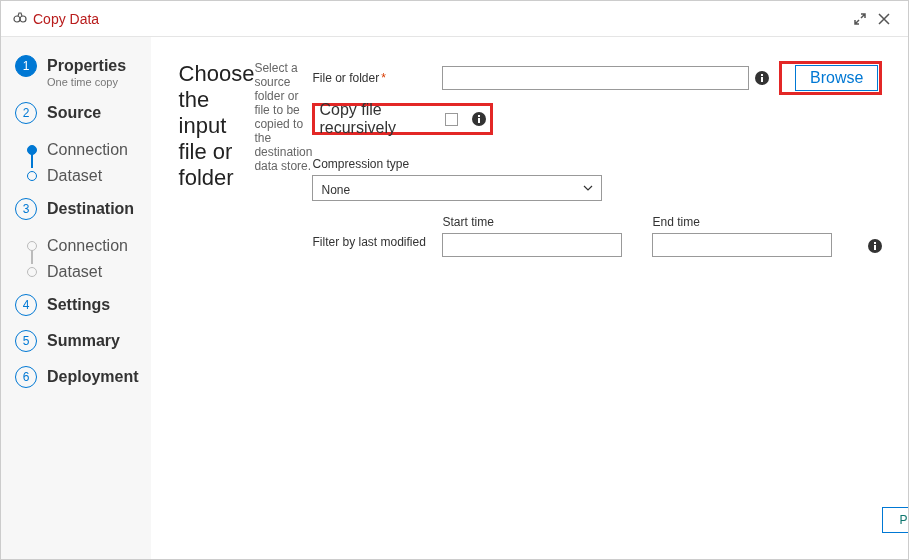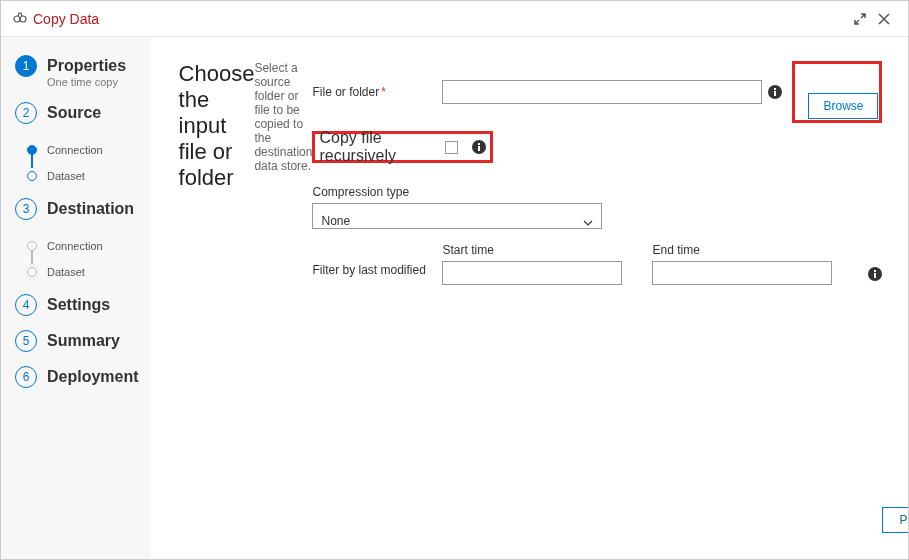--- a/index.html
+++ b/index.html
@@ -18,46 +18,46 @@
     .step { display: flex; align-items: flex-start; margin-bottom: 14px; }
     .step-circle { width: 22px; height: 22px; border-radius: 50%; border: 1.5px solid #0078d4; display: flex; align-items: center; justify-content: center; font-size: 12px; color: #0078d4; background: #f7f7f7; flex-shrink: 0; margin-right: 10px; }
     .step-circle.filled { background: #0078d4; color: #fff; border-color: #0078d4; }
     .step-label { font-size: 16px; line-height: 18px; padding-top: 2px; font-weight: bold; }
     .step-sub { font-size: 11px; color: #777; margin-top: 1px; }
     .substeps { margin-left: 10px; margin-top: 4px; margin-bottom: 10px; }
     .substep { display: flex; align-items: center; margin-bottom: 2px; position: relative; padding-left: 22px; height: 24px; }
     .substep .dot { position: absolute; left: 2px; width: 10px; height: 10px; border-radius: 50%; border: 1.5px solid #0078d4; background: #f7f7f7; }
     .substep.active .dot { background: #0078d4; }
     .substep .line { position: absolute; left: 6px; top: 16px; width: 1.5px; height: 14px; background: #0078d4; }
-    .substep-label { font-size: 11px; color: #555; }
+    .substep-label { font-size: 16px; color: #555; }
     .substeps.gray .dot { border-color: #bbb; }
     .substeps.gray .line { background: #bbb; }
 
     .main { flex: 1; padding: 24px 28px 16px 28px; position: relative; display: flex; flex-direction: row; }
     .heading { font-size: 22px; font-weight: 400; color: #222; margin-bottom: 6px; }
     .subheading { font-size: 12px; color: #666; }
 
     .form { font-size: 12px; color: #333; }
     .row { display: flex; align-items: center; margin-bottom: 8px; }
     .label { width: 130px; font-size: 12px; color: #333; }
     .req { color: #d83b01; margin-left: 2px; }
     input[type=text].field { height: 24px; border: 1px solid #999; padding: 0 6px; font-size: 12px; }
     .file-field { flex: 1; max-width: 434px; }
     .info-icon { width: 14px; height: 14px; border-radius: 50%; background: #333; display: inline-flex; align-items: center; justify-content: center; margin-left: 6px; flex-shrink: 0; }
     .info-icon svg { width: 8px; height: 8px; fill: #fff; }
-    .browse-btn { height: 26px; padding: 0 14px; border: 1px solid #0078d4; background: #fff; color: #0078d4; font-size: 12px; margin-left: 12px; cursor: pointer; margin-top: 28px; }
+    .browse-btn { height: 26px; padding: 0 14px; border: 1px solid #0078d4; background: #fff; color: #0078d4; font-size: 16px; margin-left: 12px; cursor: pointer; }
     .browse-highlight { border: 3px solid #e32726; padding: 1px; margin-left: 10px; }
 
     .checkbox { width: 13px; height: 13px; border: 1px solid #999; background: #fff; display: inline-block; margin-right: 8px; }
     .check-row { display: flex; align-items: center; height: 22px; }
     .check-row .label-inline { font-size: 16px; }
     .recursive-highlight { border: 3px solid #e32726; padding: 2px 4px 2px 4px; display: inline-flex; align-items: center; margin-bottom: 6px; }
 
     .comp-label { font-size: 12px; margin-top: 16px; margin-bottom: 4px; }
-    .select { width: 290px; height: 26px; border: 1px solid #999; display: flex; align-items: flex-end; padding: 0 8px; font-size: 12px; justify-content: space-between; cursor: pointer; }
+    .select { width: 290px; height: 26px; border: 1px solid #999; display: flex; align-items: flex-start; padding: 7px 8px; font-size: 12px; justify-content: space-between; cursor: pointer; }
     .select .caret { width: 10px; height: 10px; }
 
     .time-group { display: flex; margin-top: 14px; }
     .time-filter-label { width: 130px; font-size: 12px; padding-top: 20px; }
     .time-col { margin-right: 30px; }
     .time-col-label { font-size: 12px; color: #333; margin-bottom: 4px; }
     .time-col input { width: 180px; }
 
     .footer { margin-top: auto; display: flex; align-items: center; padding-top: 12px; padding-bottom: 6px; }
     .btn { height: 26px; padding: 0 16px; font-size: 12px; border: 1px solid #0078d4; cursor: pointer; display: flex; align-items: center; }

